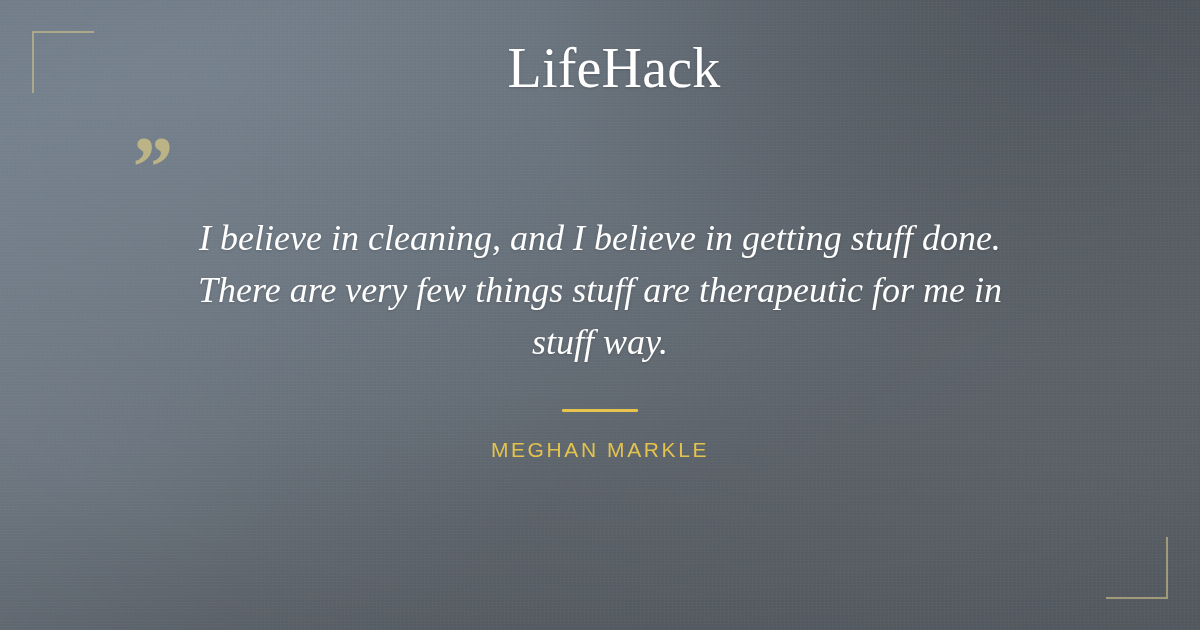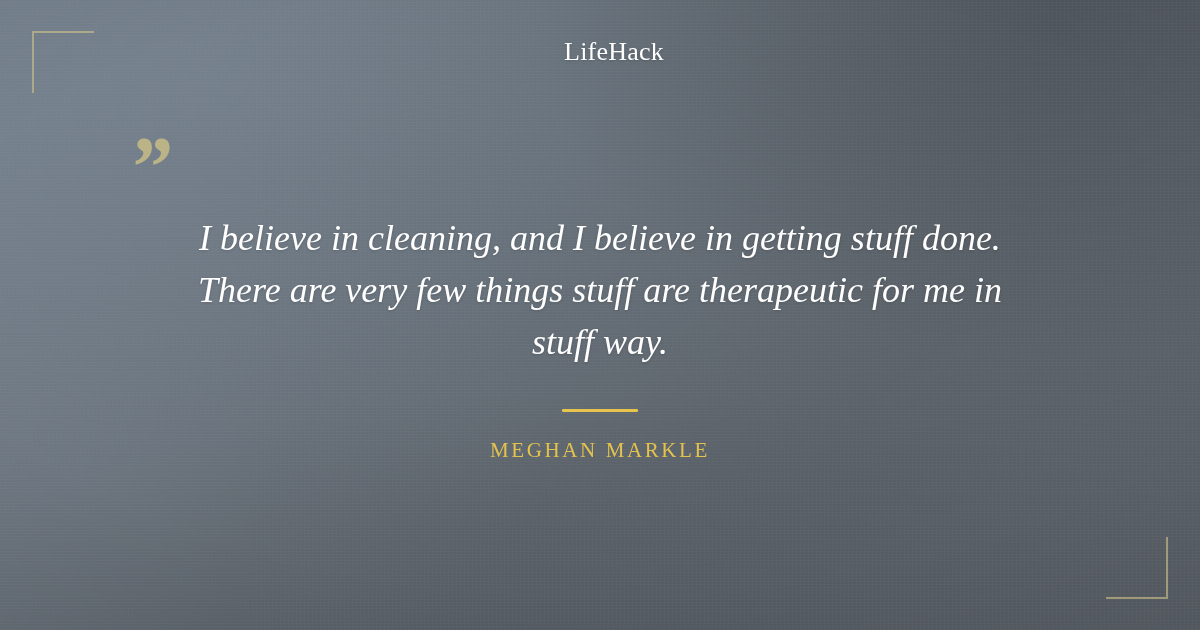--- a/index.html
+++ b/index.html
@@ -84,21 +84,21 @@
     height: 100%;
   }
 
   .brand {
     position: absolute;
     top: 38px;
     left: 0;
     right: 0;
     text-align: center;
     font-family: "Liberation Serif", "DejaVu Serif", serif;
-    font-size: 26px;
+    font-size: 56px;
     line-height: 1.1;
     color: #ffffff;
     letter-spacing: 0.2px;
     text-shadow: 0 1px 3px rgba(0,0,0,0.18);
     padding-left: 28px;
   }
 
   .quote-mark {
     position: absolute;
     top: 124px;
@@ -137,21 +137,21 @@
     background: #e6c44e;
     border-radius: 1px;
   }
 
   .attribution {
     position: absolute;
     top: 438px;
     left: 0;
     right: 0;
     text-align: center;
-    font-family: Liberation Serif, serif;
+    font-family: Liberation Sans, sans-serif;
     font-size: 21px;
     font-weight: 400;
     letter-spacing: 2.6px;
     color: #e3c34d;
     text-transform: uppercase;
   }
 </style>
 </head>
 <body>
 

